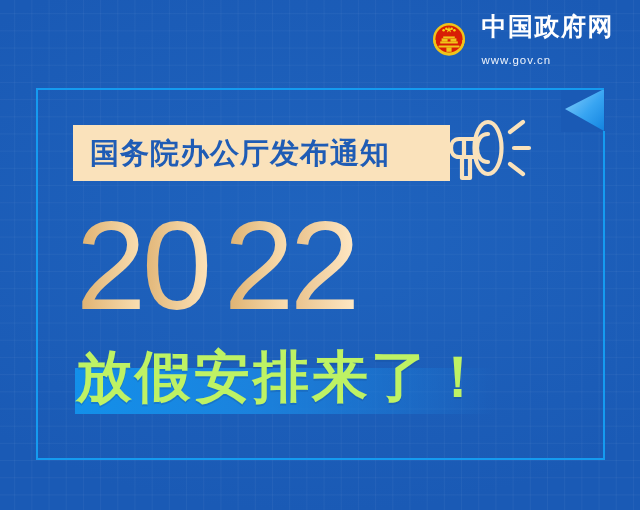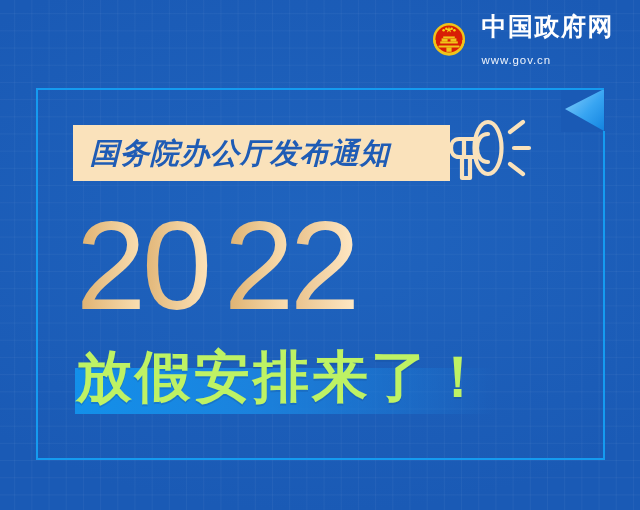--- a/index.html
+++ b/index.html
@@ -114,21 +114,20 @@
     top: 126px;
     width: 345px;
     height: 55px;
     display: flex;
     align-items: center;
     color: #1f5cb5;
     font-size: 29px;
     font-weight: bold;
     letter-spacing: 1px;
     white-space: nowrap;
-    font-style: italic;
   }
   .megaphone {
     position: absolute;
     left: 440px;
     top: 112px;
     width: 104px;
     height: 80px;
   }
 
   

